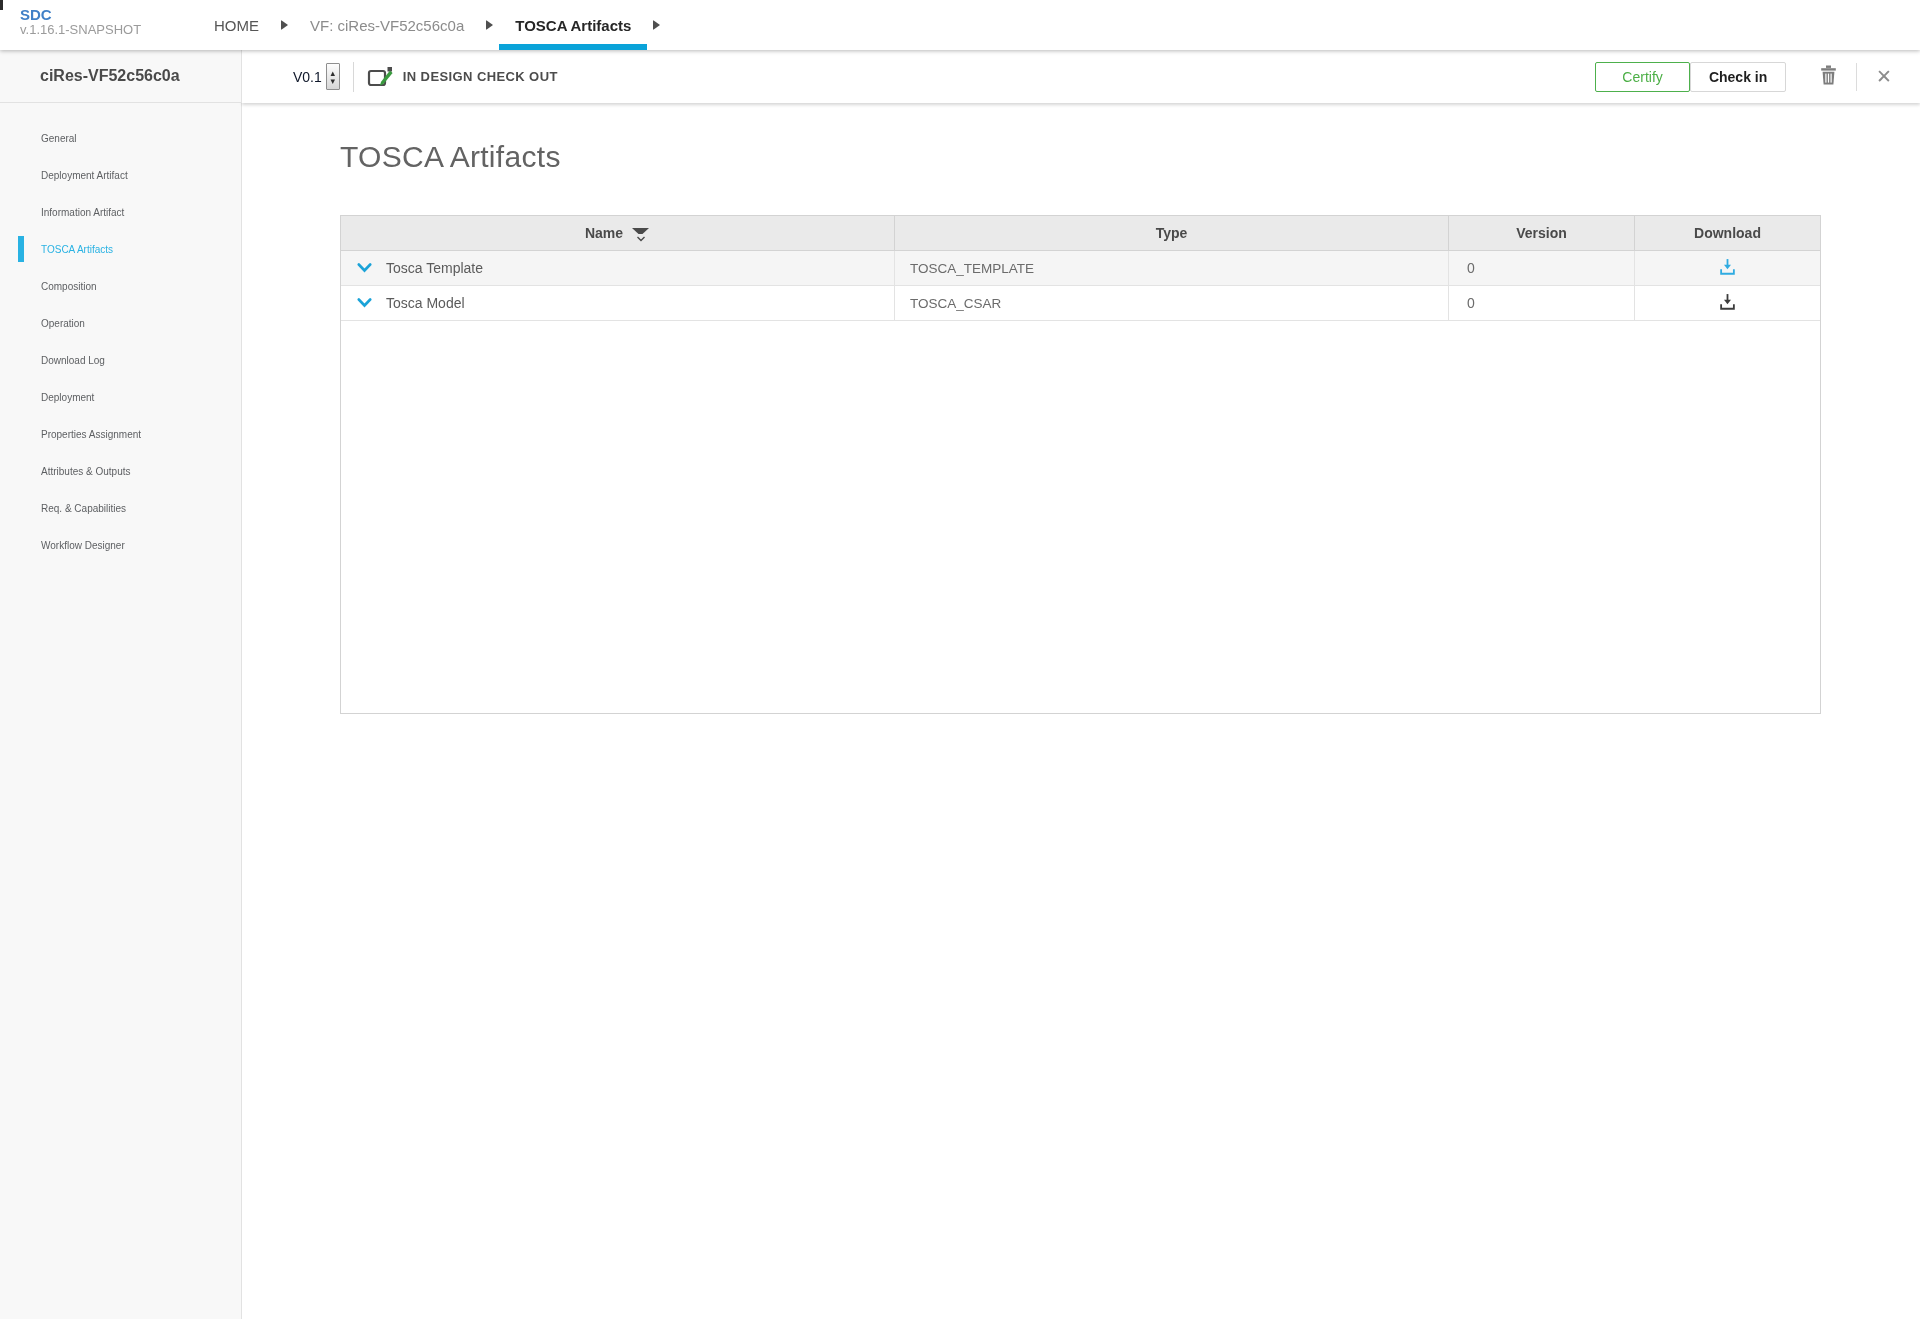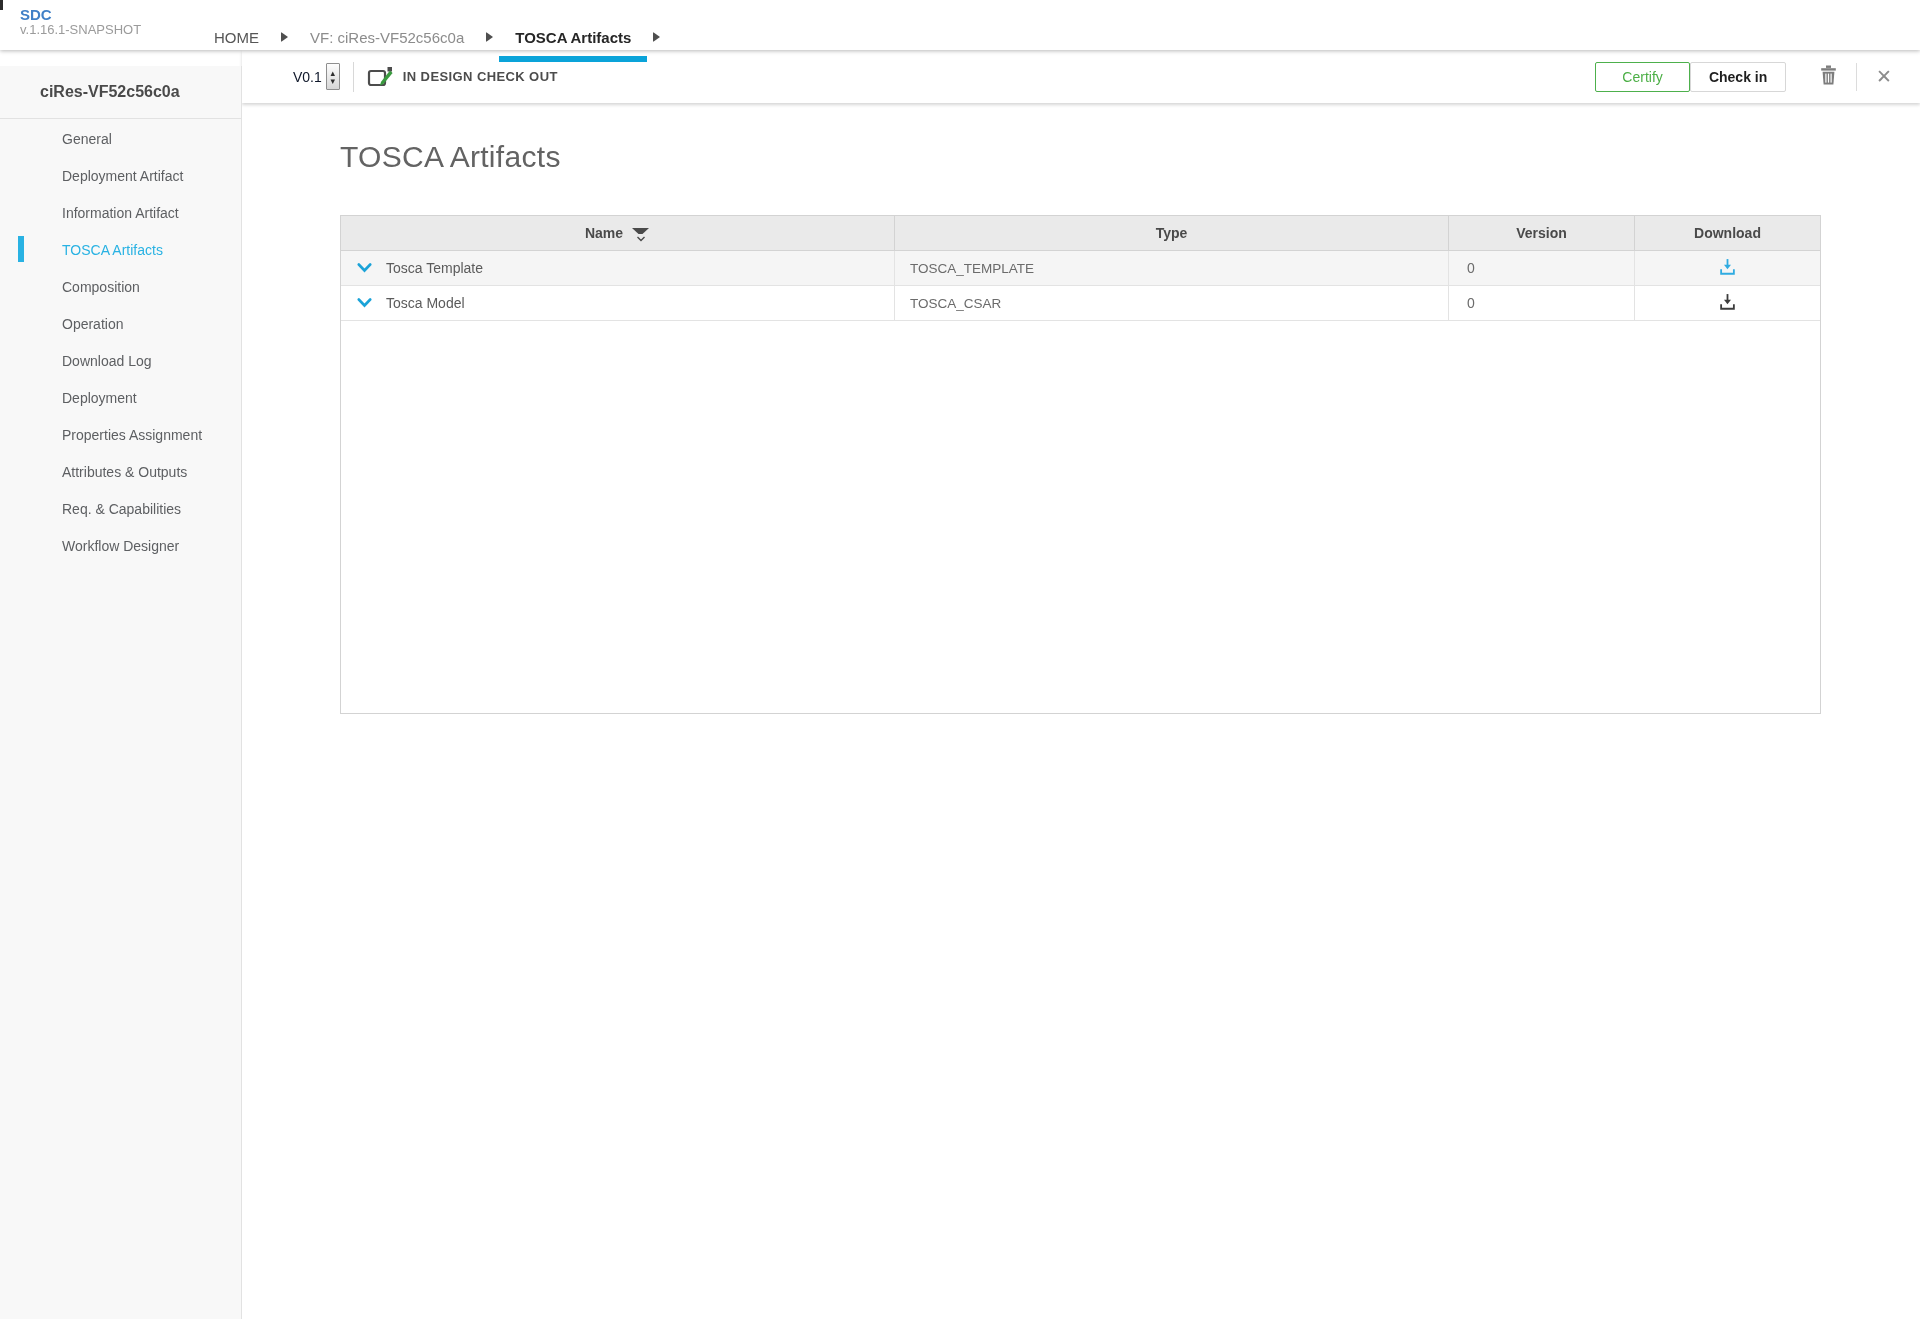--- a/index.html
+++ b/index.html
@@ -6,35 +6,35 @@
   html,body { width:1920px; height:1319px; background:#fff;
     font-family:"Liberation Sans","DejaVu Sans",sans-serif; overflow:hidden; }
 
   
   .topbar { position:absolute; left:0; top:0; width:1920px; height:50px;
     background:#fff; box-shadow:0 1px 4px rgba(0,0,0,.28); z-index:40; }
   .corner-mark { position:absolute; left:0; top:0; width:3px; height:10px; background:#2b2b2b; }
   .logo { position:absolute; left:20px; top:6px; line-height:1.15; }
   .logo .name { color:#4080c7; font-size:15px; font-weight:bold; }
   .logo .ver  { color:#9b9b9b; font-size:13px; }
-  .crumbs { position:absolute; left:198px; top:12px; height:50px; display:flex; align-items:center; }
+  .crumbs { position:absolute; left:198px; top:0; height:50px; display:flex; align-items:center; }
   .crumb { height:50px; display:flex; align-items:center; padding:0 16px;
     font-size:15px; color:#8c8c8c; position:relative; cursor:pointer; white-space:nowrap; }
   .crumb.first { color:#565656; }
   .crumb.active { color:#262626; font-weight:bold; }
   .crumb.active::after { content:""; position:absolute; left:0; right:0; bottom:0;
     height:6px; background:#0aa3d9; }
   .crumb-sep { width:0; height:0; border-left:7px solid #4f4f4f;
     border-top:5px solid transparent; border-bottom:5px solid transparent;
     margin:0 6px; border-radius:1px; }
 
   
   .side-head { position:absolute; left:0; top:50px; width:242px; height:53px;
     background:#f8f8f8; border-right:1px solid #e2e2e2; border-bottom:1px solid #e2e2e2;
-    z-index:20; display:flex; align-items:center; padding-left:40px;margin-top:16px; }
+    z-index:20; display:flex; align-items:center; padding-left:40px; }
   .side-head .t { font-size:16px; font-weight:bold; color:#4a4a4a; }
   .toolbar { position:absolute; left:242px; top:50px; width:1678px; height:53px;
     background:#fff; box-shadow:0 2px 3px rgba(0,0,0,.16); z-index:19;
     display:flex; align-items:center; }
   .tb-left { display:flex; align-items:center; margin-left:51px; }
   .tb-version { font-size:14px; color:#0f172a; }
   .spinner { width:14px; height:27px; margin-left:4px; border:1px solid #8f8f8f;
     background:linear-gradient(#fdfdfd,#d7d7d7); display:flex; flex-direction:column;
     align-items:center; justify-content:center; cursor:pointer; border-radius:1px; }
   .spinner span { font-size:9px; line-height:8px; color:#2f2f2f; }
@@ -48,21 +48,21 @@
   .btn-certify { width:95px; border:1px solid #4db04c; color:#4caf46; }
   .btn-checkin { width:96px; border:1px solid #d7d7d7; color:#1f1f1f; font-weight:bold; margin-right:30px; }
   .icon-btn { background:none; border:none; cursor:pointer; display:flex; align-items:center; padding:4px; }
   .tb-div2 { width:1px; height:28px; background:#dcdcdc; margin:0 15px; }
   .close-x { font-size:19px; color:#8c8c8c; line-height:1; }
 
   
   .sidemenu { position:absolute; left:0; top:103px; width:242px; height:1216px;
     background:#f8f8f8; border-right:1px solid #e2e2e2; padding-top:17px; z-index:10; }
   .mi { position:relative; height:37px; display:flex; align-items:center;
-    padding-left:62px; font-size:14px; color:#5d5f62; cursor:pointer; white-space:nowrap; }
+    padding-left:41px; font-size:10px; color:#5d5f62; cursor:pointer; white-space:nowrap; }
   .mi.active { color:#29b2e3; }
   .mi.active::before { content:""; position:absolute; left:18px; top:5px;
     width:6px; height:26px; background:#29b2e3; }
 
   
   .page-title { position:absolute; left:340px; top:140px; font-size:30px;
     font-weight:300; color:#636363; letter-spacing:.3px; }
   .tbl { position:absolute; left:340px; top:215px; width:1481px; height:499px;
     border:1px solid #d3d3d3; background:#fff; }
   .trow { display:grid; grid-template-columns:554px 554px 186px 185px; }

